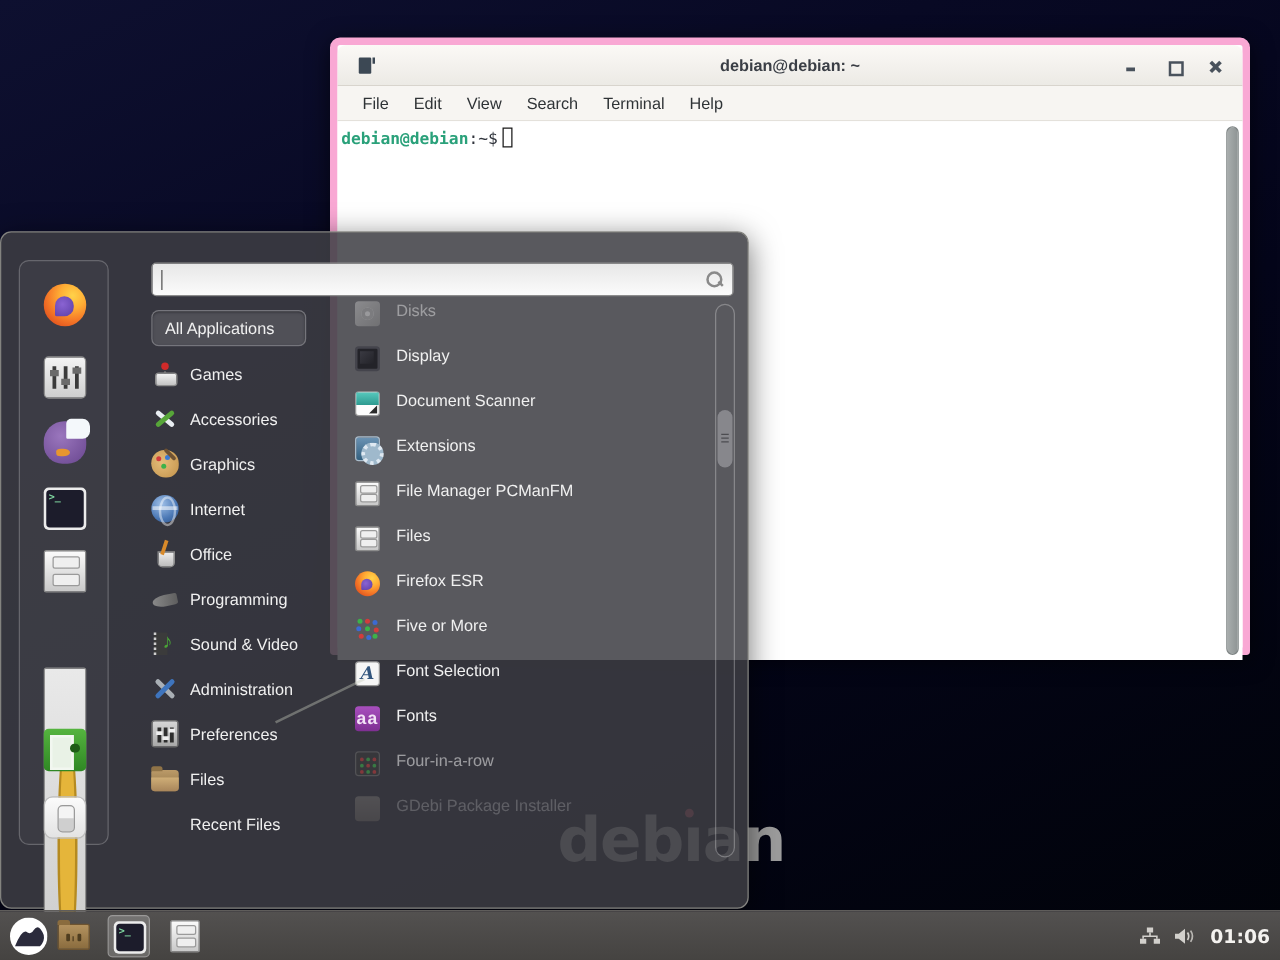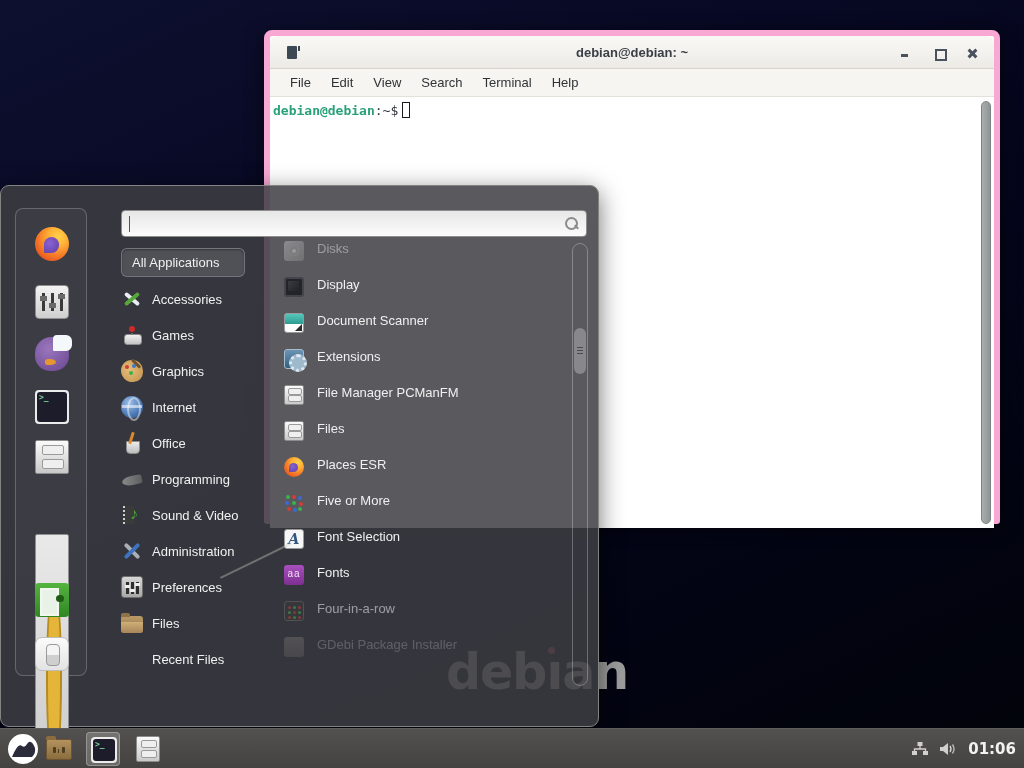--- a/index.html
+++ b/index.html
@@ -203,21 +203,21 @@
   .a-extensions { background:linear-gradient(#6b93b4,#33607f); border:1px solid #a9bccb; }
   .a-extensions::after { content:""; position:absolute; left:4px; top:4px; width:12px; height:12px;
     border-radius:50%; border:3px dotted #dfe9f2; background:#9fb9cc; }
   .a-five::before { content:""; position:absolute; left:2px; top:2px; width:4px; height:4px; border-radius:50%;
     background:#3cb24a; box-shadow:6px 0 0 #d23c3c, 12px 1px 0 #3c6ad2, -1px 6px 0 #3c6ad2, 6px 6px 0 #3cb24a,
     13px 7px 0 #d23c3c, 1px 12px 0 #d23c3c, 7px 13px 0 #3c6ad2, 12px 12px 0 #3cb24a; }
   .a-fontsel { background:#f6f6f6; border:1px solid #9a9a9a; text-align:center; }
   .a-fontsel .glyph { font-family:"DejaVu Serif",serif; font-style:italic; font-weight:bold;
     font-size:14px; color:#33567e; line-height:19px; }
   .a-fonts { background:linear-gradient(#a84fbe,#7e2f92); text-align:center; }
-  .a-fonts .glyph { font-size:10px; font-weight:normal; color:#f2e2f6; line-height:18px; letter-spacing:1px; }
+  .a-fonts .glyph { font-size:14px; font-weight:bold; color:#f2e2f6; line-height:18px; letter-spacing:1px; }
   .a-four { background:#3a3a3a; border:1px solid #6a6a6a; }
   .a-four::before { content:""; position:absolute; left:3px; top:4px; width:3px; height:3px; border-radius:50%;
     background:#c43c3c; box-shadow:5px 0 0 #3cb24a, 10px 0 0 #c43c3c, 0 5px 0 #3cb24a, 5px 5px 0 #c43c3c,
     10px 5px 0 #3cb24a, 0 10px 0 #c43c3c, 5px 10px 0 #3cb24a, 10px 10px 0 #c43c3c; }
   .a-gdebi { background:linear-gradient(#b9b2a4,#8f887a); border-radius:3px; }
 
   
   #taskbar { position:absolute; left:0; bottom:0; width:1024px; height:40px;
     background:linear-gradient(#535150,#454341); border-top:1px solid #5f5d5b;
     display:flex; align-items:center; }
@@ -285,26 +285,26 @@
   </div>
 
   <div class="search-box">
     <span class="search-caret"></span>
     <span class="search-mag"></span>
   </div>
 
   <div class="cats">
     <div class="cat-all">All Applications</div>
     <div class="cat">
+        <span class="cicon c-games"></span>
+        <span>Games</span>
+      </div>
+    <div class="cat">
         <span class="cicon c-accessories"></span>
         <span>Accessories</span>
-      </div>
-    <div class="cat">
-        <span class="cicon c-games"></span>
-        <span>Games</span>
       </div>
     <div class="cat">
         <span class="cicon c-graphics"></span>
         <span>Graphics</span>
       </div>
     <div class="cat">
         <span class="cicon c-internet"></span>
         <span>Internet</span>
       </div>
     <div class="cat">
@@ -358,21 +358,21 @@
     <div class="app">
         <span class="aicon ic-cabinet"></span>
         <span>File Manager PCManFM</span>
       </div>
     <div class="app">
         <span class="aicon ic-cabinet"></span>
         <span>Files</span>
       </div>
     <div class="app">
         <span class="aicon ic-firefox"></span>
-        <span>Places ESR</span>
+        <span>Firefox ESR</span>
       </div>
     <div class="app">
         <span class="aicon a-five"></span>
         <span>Five or More</span>
       </div>
     <div class="app">
         <span class="aicon a-fontsel"><span class="glyph">A</span></span>
         <span>Font Selection</span>
       </div>
     <div class="app">

